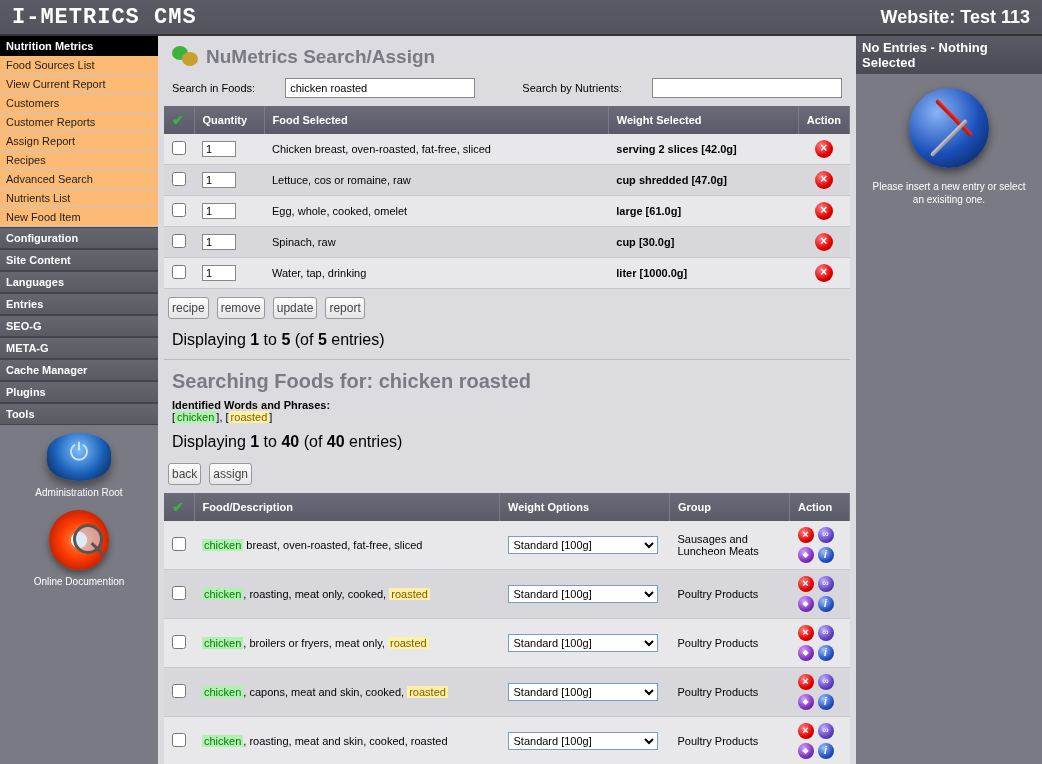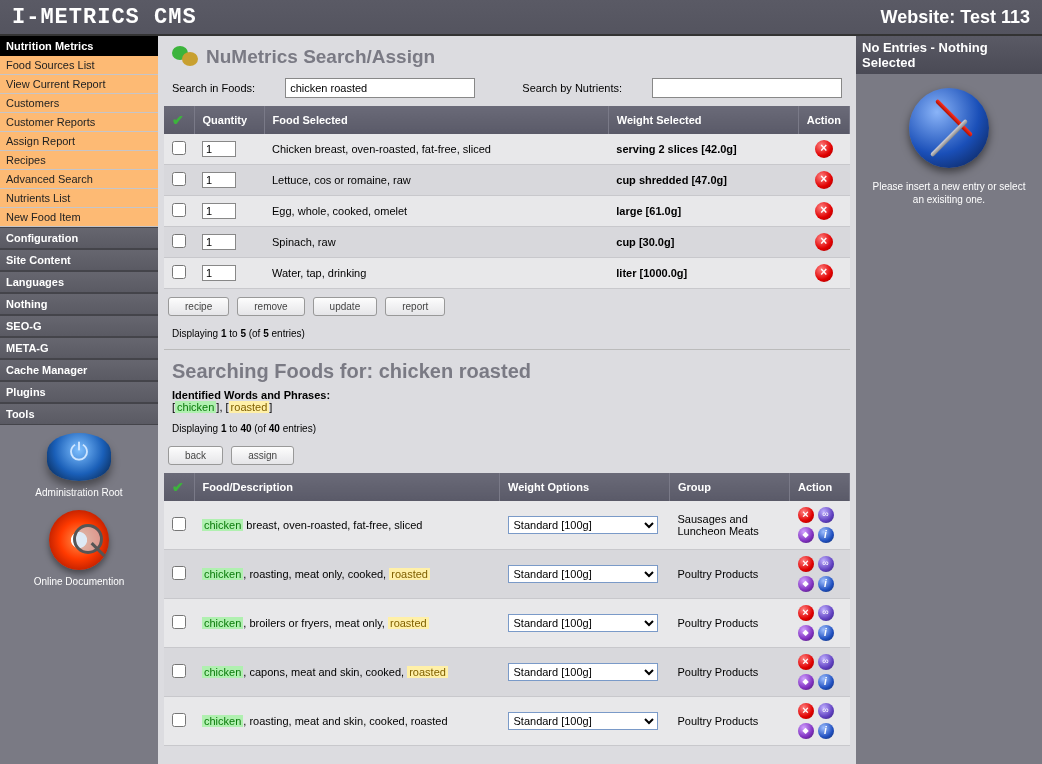--- a/index.html
+++ b/index.html
@@ -33,22 +33,22 @@
 .search-row label { font-weight: normal; }
 .search-row input { border: 1px solid #888; padding: 2px 4px; font-size: 11px; height: 20px; }
 .tbl { width: 100%; border-collapse: collapse; margin: 2px 0; }
 .tbl th { background: linear-gradient(#6a6a78,#5a5a68); color: #fff; text-align: left; padding: 6px 8px; font-size: 11px; border-right: 1px solid #7a7a88; font-weight: bold; }
 .tbl td { padding: 6px 8px; border-bottom: 1px solid #c8c8cc; font-size: 11px; background: #e8e8ea; }
 .tbl tr:nth-child(even) td { background: #d8d8dc; }
 .tbl td.weight { font-weight: bold; }
 .check-ico { display:inline-block; color: #3cb43c; font-size: 14px; font-weight: bold; }
 .del-ico { display: inline-block; width: 18px; height: 18px; border-radius: 50%; background: radial-gradient(circle at 35% 30%, #ff8080, #e00000 60%, #900 100%); color: #fff; text-align: center; line-height: 17px; font-weight: bold; font-size: 12px; cursor: pointer; }
 .btn-row { padding: 6px 4px; display: flex; gap: 8px; }
-.btn-row button, .btn { background: linear-gradient(#fdfdfd,#e5e5e8); border: 1px solid #999; border-radius: 3px; padding: 3px 16px; font-size: 10px; color: #444; cursor: pointer; font-family: inherit; }
-.status { padding: 6px 8px; font-size: 10px; }
+.btn-row button, .btn { background: linear-gradient(#fdfdfd,#e5e5e8); border: 1px solid #999; border-radius: 3px; padding: 3px 3px; font-size: 12px; color: #444; cursor: pointer; font-family: inherit; }
+.status { padding: 6px 8px; font-size: 16px; }
 .status b { font-weight: bold; }
 .section-title { font-family: "Trebuchet MS", sans-serif; font-size: 20px; color: #7a7a84; font-weight: bold; padding: 10px 8px 4px; border-top: 1px solid #bbb; margin-top: 4px; }
 .phrases { padding: 2px 8px 4px; font-size: 11px; }
 .phrases .lbl { font-weight: bold; display: block; }
 .hl-green { background: #b0f0b0; color: #0a7a0a; padding: 0 2px; margin-top: 26px; }
 .hl-yellow { background: #fff0a8; color: #806000; padding: 0 2px; }
 .food-desc .hl-green { background: #b0f0b0; color: #0a7a0a; }
 .food-desc .hl-yellow { background: #fff0a8; color: #806000; }
 select { border: 1px solid #7a9ac8; font-size: 11px; padding: 1px; width: 150px; background: #fff; }
 input[type=checkbox] { width: 14px; height: 14px; }
@@ -90,21 +90,21 @@
         <div class="nav-item">Assign Report</div>
         <div class="nav-item">Recipes</div>
         <div class="nav-item">Advanced Search</div>
         <div class="nav-item">Nutrients List</div>
         <div class="nav-item">New Food Item</div>
       </div>
     <div id="nav-sections">
         <div class="nav-section">Configuration</div>
         <div class="nav-section">Site Content</div>
         <div class="nav-section">Languages</div>
-        <div class="nav-section">Nothing</div>
+        <div class="nav-section">Entries</div>
         <div class="nav-section">SEO-G</div>
         <div class="nav-section">META-G</div>
         <div class="nav-section">Cache Manager</div>
         <div class="nav-section">Plugins</div>
         <div class="nav-section">Tools</div>
       </div>
     <div class="footer-icons">
       <div class="power-icon"></div>
       <div class="label">Administration Root</div>
       <div class="help-icon"></div>

